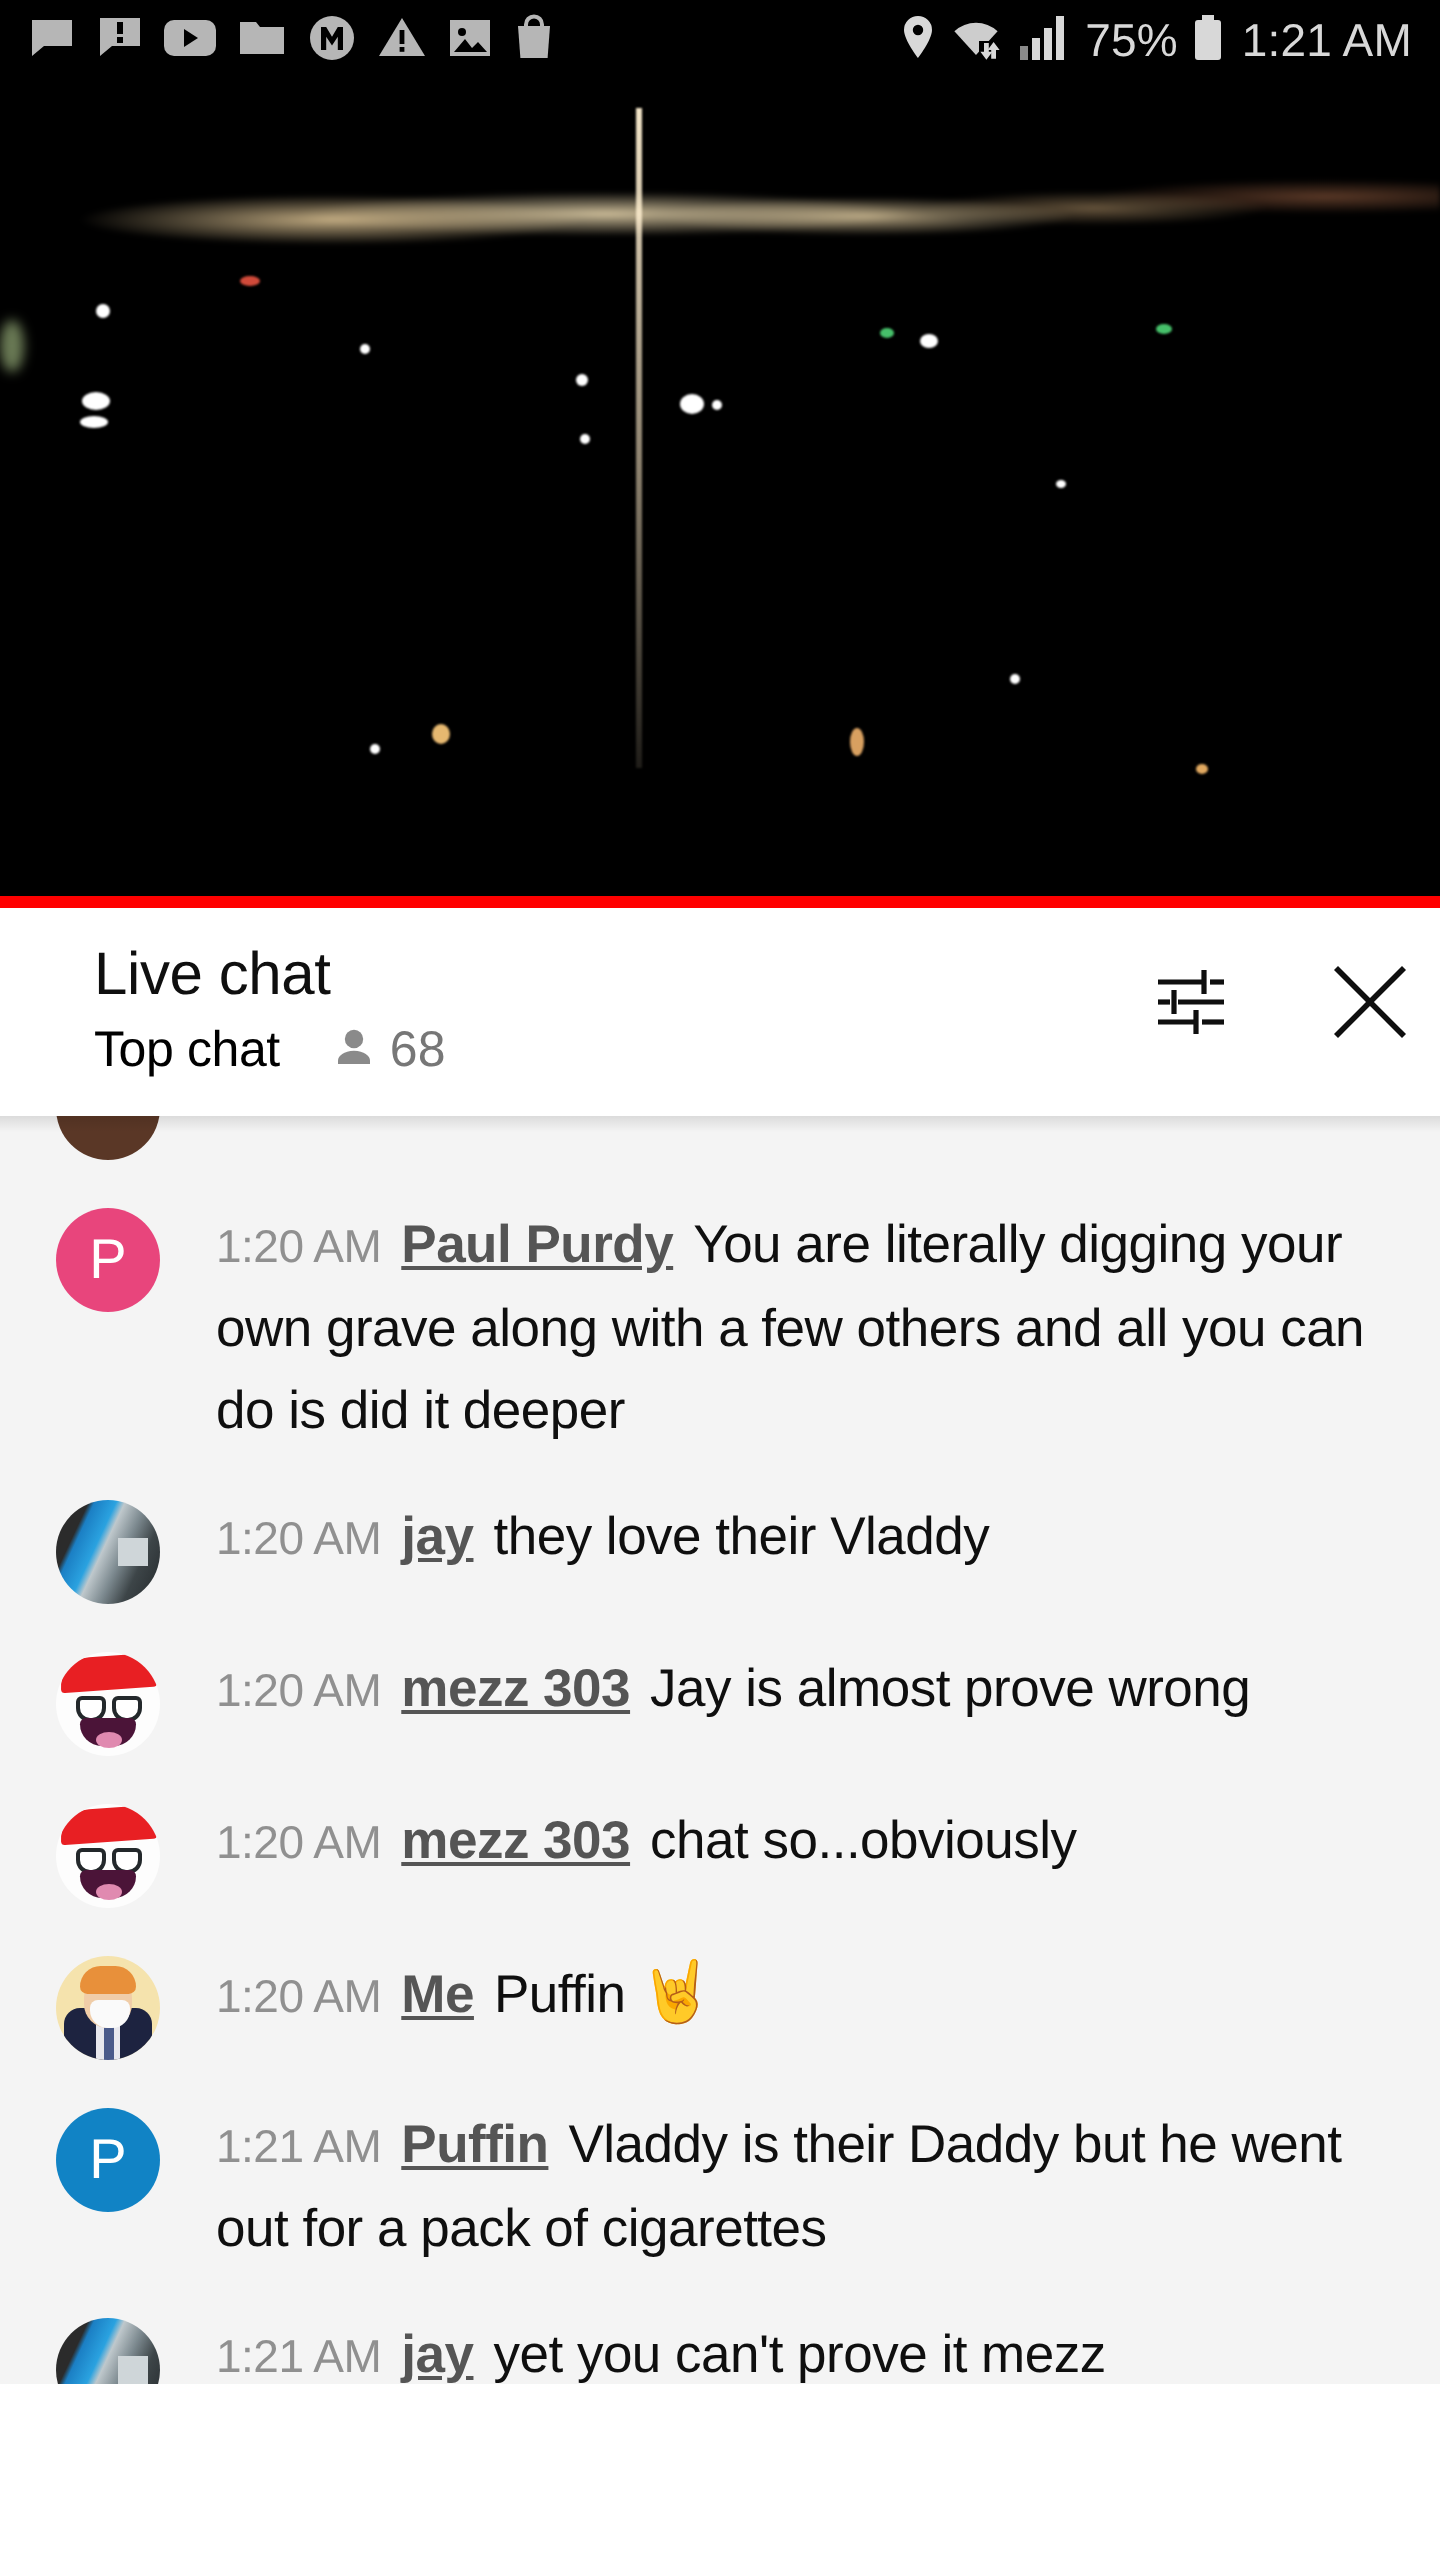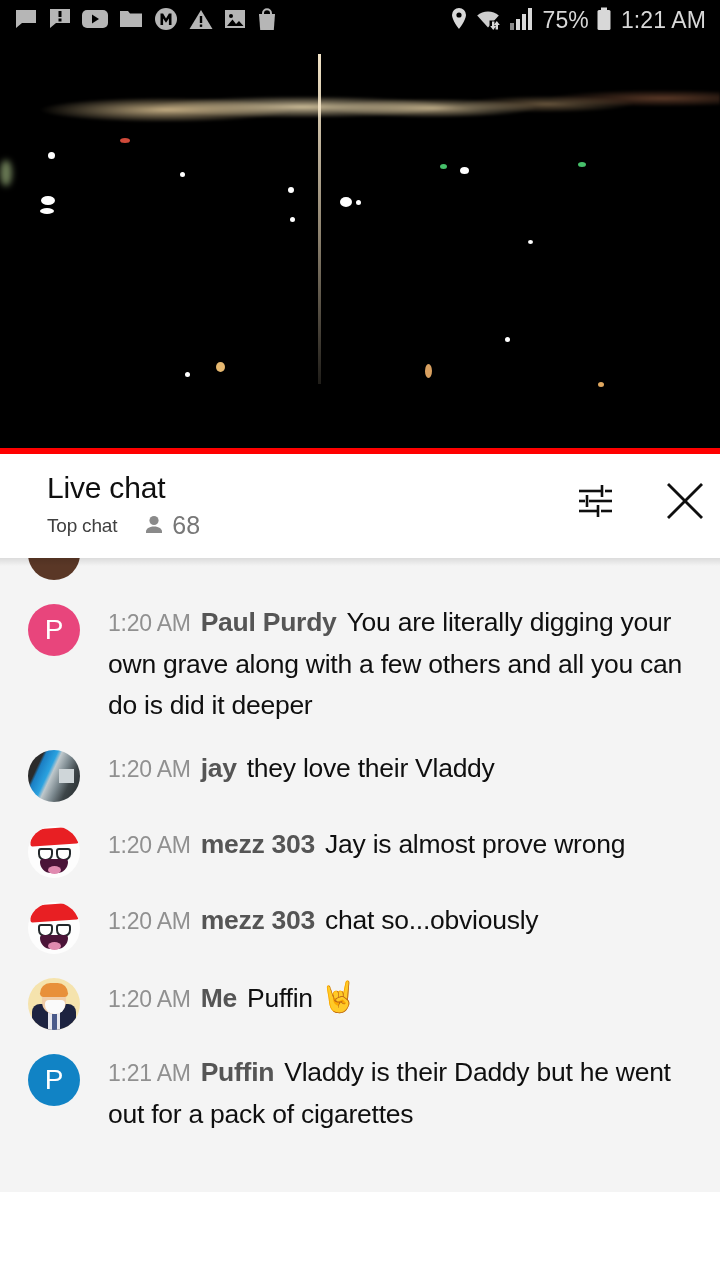--- a/index.html
+++ b/index.html
@@ -127,22 +127,22 @@
     color: #0f0f0f;
     line-height: 38px;
     letter-spacing: -0.2px;
   }
   .ch-sub {
     display: flex;
     align-items: center;
     margin-top: 4px;
   }
   .ch-subtext {
-    font-size: 19px;
-    color: #404040;
+    font-size: 25px;
+    color: #000000;
     letter-spacing: -0.2px;
   }
   .ch-viewers {
     display: flex;
     align-items: flex-end;
     margin-left: 26px;
     gap: 7px;
   }
   .ch-count {
     font-size: 25px;
@@ -214,20 +214,21 @@
   }
   .m-time {
     color: #909090;
     font-size: 23px;
     margin-right: 10px;
   }
   .m-author {
     font-weight: bold;
     color: #555;
     margin-right: 10px;
+    text-decoration: underline;
   }
   .m-text { color: #0f0f0f; }
   .m-emoji { font-size: 30px; }
 
   
   .av-jay {
     background: linear-gradient(115deg,#2b2b2b 0%, #2b2b2b 22%, #1b7fc4 26%, #2aa2e0 40%, #bfc8cc 46%, #7d8a90 60%, #3d4548 75%, #23282b 100%);
   }
   .av-jay::after {
     content: "";
@@ -601,18 +602,24 @@
 
     <div class="msg">
       <div class="avatar" style="background:#1183c5">
         <div class="avatar-letter">P</div>
       </div>
       <div class="msg-body">
         <span class="m-time">1:21 AM</span><span class="m-author">Puffin</span><span class="m-text">Vladdy is their Daddy but he went out for a pack of cigarettes</span>
       </div>
     </div>
 
+    <div class="msg">
+      <div class="avatar av-jay"></div>
+      <div class="msg-body">
+        <span class="m-time">1:21 AM</span><span class="m-author">jay</span><span class="m-text">yet you can't prove it mezz</span>
+      </div>
+    </div>
 
   </div>
   <div class="list-fade"></div>
 
 
 </div>
 
 </body></html>

